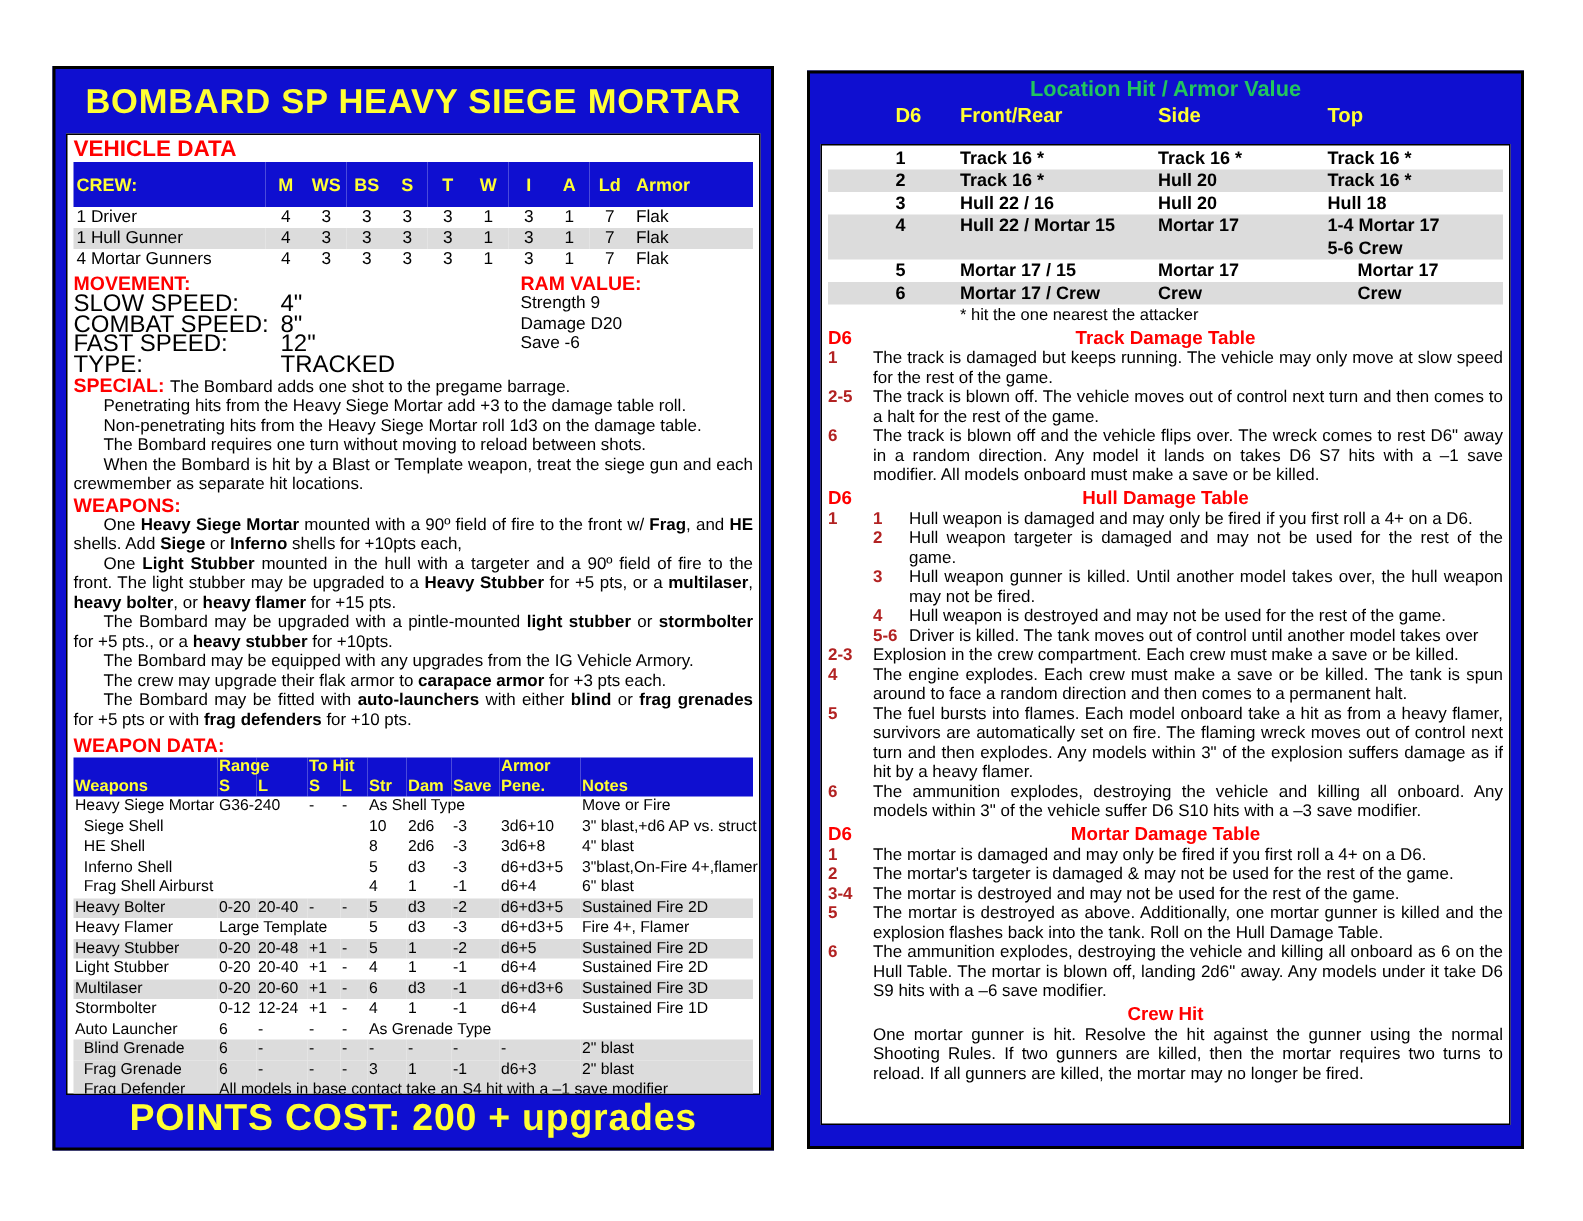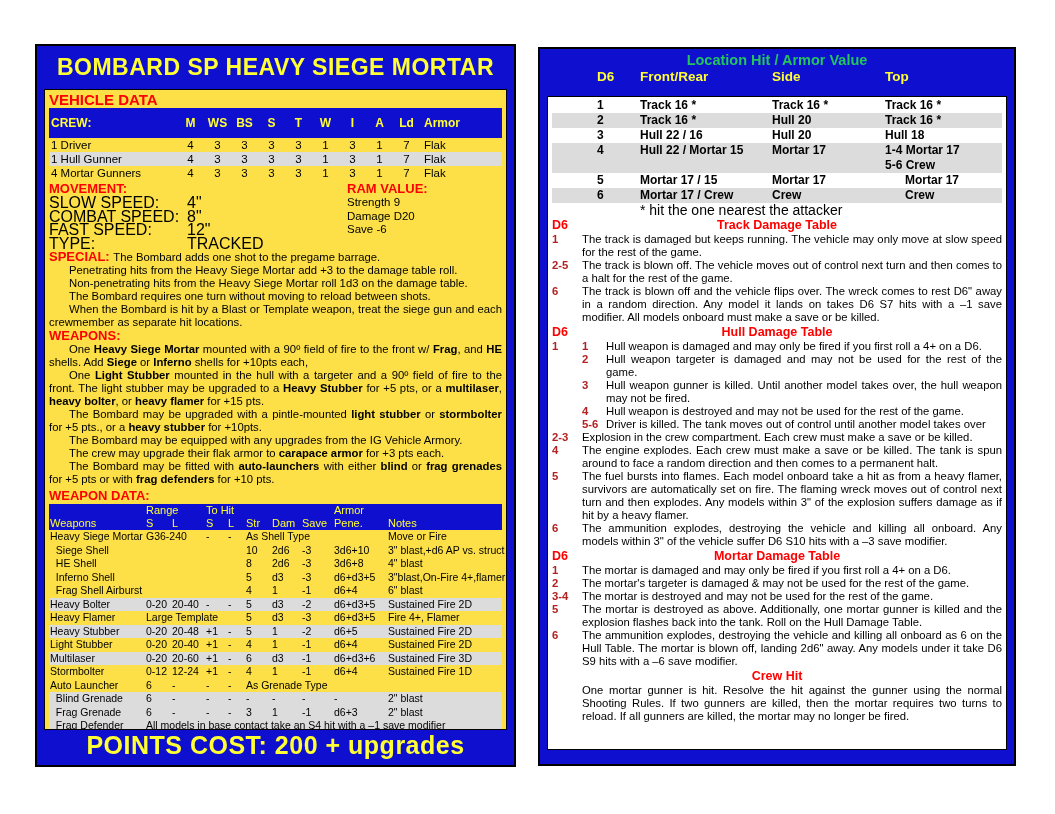--- a/index.html
+++ b/index.html
@@ -3,21 +3,21 @@
 <meta charset="utf-8">
 <style>
   html,body{margin:0;padding:0;background:#ffffff;}
   body{width:1055px;height:814px;position:relative;font-family:"Liberation Sans",sans-serif;color:#000;}
   .card{position:absolute;background:#0f0fd0;border:2px solid #000;box-sizing:border-box;}
   #left-card{left:35px;top:44px;width:481px;height:723px;}
   #right-card{left:538px;top:47px;width:478px;height:719px;}
 
   
   .left-title{color:#ffff33;font-weight:bold;font-size:23px;text-align:center;padding-top:8px;letter-spacing:.5px;}
-  .left-white{position:absolute;left:7px;right:7px;top:43px;bottom:35px;background:#fde047;border:1px solid #000;padding:1px 4px;overflow:hidden;}
+  .left-white{position:absolute;left:7px;right:7px;top:43px;bottom:35px;background:#ffffff;border:1px solid #000;padding:1px 4px;overflow:hidden;}
   .points-bar{position:absolute;left:0;right:0;bottom:2px;height:32px;text-align:center;color:#ffff33;font-size:25px;font-weight:600;letter-spacing:.5px;}
 
   .h-big{color:#f00;font-weight:bold;font-size:15px;line-height:17px;}
   .h-red{color:#f00;font-weight:bold;font-size:13px;line-height:14px;}
 
   table{border-collapse:collapse;width:100%;}
   #crew-table{font-size:11.5px;line-height:14px;table-layout:fixed;}
   #crew-table th{background:#0f0fd0;color:#ffff33;font-size:12px;text-align:center;font-weight:bold;height:30px;padding:0;}
   #crew-table th:first-child{text-align:left;padding-left:2px;}
   #crew-table td{text-align:center;padding:0;height:14px;}
@@ -30,36 +30,36 @@
   .mv-right{flex:1;}
   .mv-line{font-size:16px;line-height:13.5px;display:flex;}
   .mv-line .lbl{width:138px;flex:none;}
   .ram-line{font-size:11.5px;line-height:13.5px;}
 
   .par{margin:0;font-size:11.3px;line-height:13px;text-align:justify;text-indent:20px;}
   .par.noindent{text-indent:0;}
   .inline-h{color:#f00;font-weight:bold;font-size:13px;}
 
   #weapon-table{table-layout:fixed;font-size:10.5px;line-height:13px;margin-top:1px;}
-  #weapon-table th{background:#0f0fd0;color:#ffff33;font-weight:normal;font-size:11px;text-align:left;padding:0 1px;white-space:pre;overflow:visible;}
+  #weapon-table th{background:#0f0fd0;color:#ffff33;font-weight:bold;font-size:11px;text-align:left;padding:0 1px;white-space:pre;overflow:visible;}
   #weapon-table td{padding:0 1px;white-space:pre;overflow:visible;height:13.5px;}
   #weapon-table tbody tr:nth-child(6),
   #weapon-table tbody tr:nth-child(8),
   #weapon-table tbody tr:nth-child(10),
   #weapon-table tbody tr:nth-child(13),
   #weapon-table tbody tr:nth-child(14),
   #weapon-table tbody tr:nth-child(15){background:#dcdcdc;}
 
   
   .loc-title{color:#22c55e;font-weight:bold;font-size:14.5px;text-align:center;padding-top:3px;}
   .loc-header{display:grid;grid-template-columns:43px 132px 113px 1fr;padding:1px 0 4px 57px;color:#ffff33;font-weight:bold;font-size:13.5px;}
   .right-white{position:absolute;left:7px;right:7px;top:47px;bottom:14px;background:#fff;border:1px solid #000;padding:1px 4px;overflow:hidden;}
   .loc-row{display:grid;grid-template-columns:43px 132px 113px 1fr;padding-left:45px;font-weight:bold;font-size:12px;line-height:15px;white-space:pre;}
   #loc-rows .loc-row:nth-child(even){background:#dcdcdc;}
-  .loc-footnote{font-size:14px;line-height:14px;margin-left:88px;}
+  .loc-footnote{font-size:11px;line-height:14px;margin-left:88px;}
 
   .dmg-head{position:relative;color:#f00;font-weight:bold;font-size:12.5px;line-height:15px;text-align:center;margin-top:1px;}
   .dmg-head .d6-label{position:absolute;left:0;top:0;}
   .dmg-row{display:flex;font-size:11.3px;line-height:13px;}
   .dmg-row .roll{flex:none;width:30px;font-weight:bold;color:#b22222;}
   .dmg-row .sub{flex:none;width:24px;font-weight:bold;color:#b22222;}
   .dmg-row .sub:empty{display:none;}
   .dmg-row .txt{flex:1;text-align:justify;}
   .crew-hit-par{margin:0 0 0 30px;font-size:11.3px;line-height:13px;text-align:justify;}
 </style>

